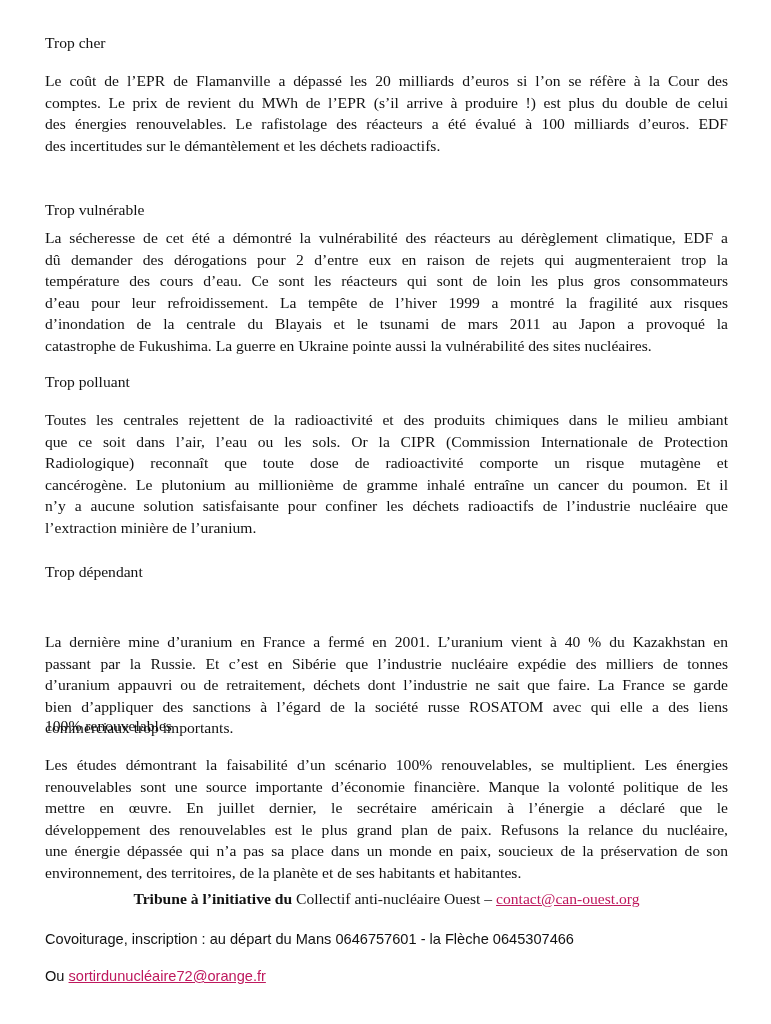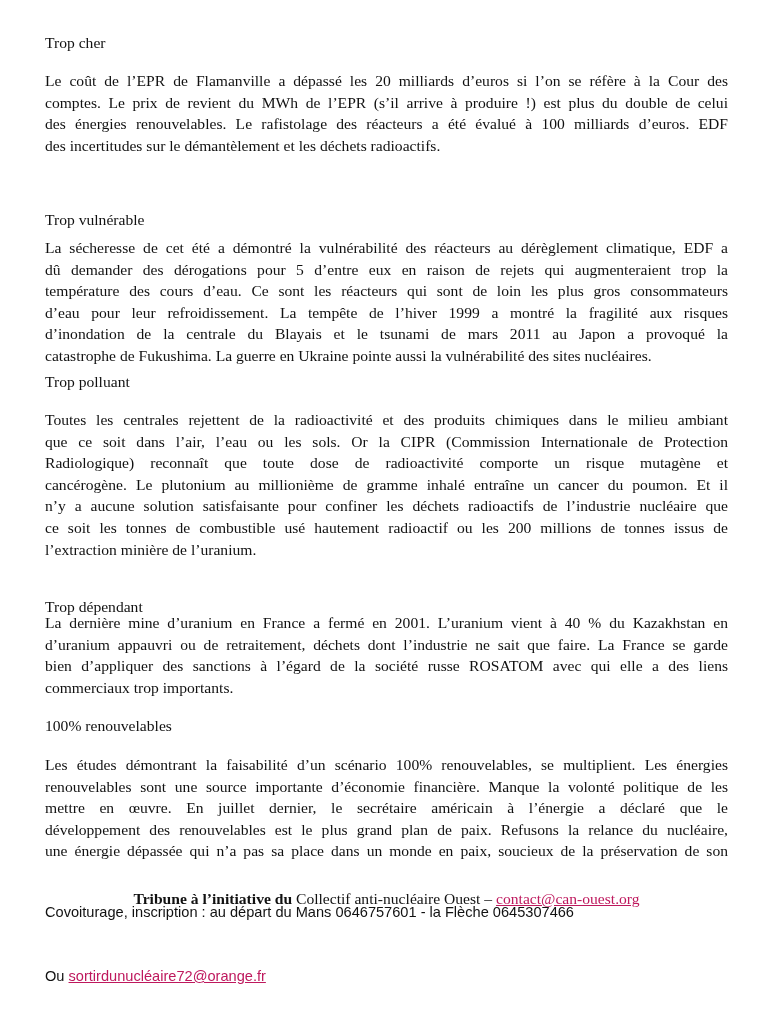--- a/index.html
+++ b/index.html
@@ -20,60 +20,61 @@
 <div class="page">
 
   <div class="heading" style="top:32px">Trop cher</div>
   <div class="para" style="top:70px">
     <span class="line">Le coût de l’EPR de Flamanville a dépassé les 20 milliards d’euros si l’on se réfère à la Cour des</span>
     <span class="line">comptes. Le prix de revient du MWh de l’EPR (s’il arrive à produire !) est plus du double de celui</span>
     <span class="line">des énergies renouvelables. Le rafistolage des réacteurs a été évalué à 100 milliards d’euros. EDF</span>
     <span class="line last">des incertitudes sur le démantèlement et les déchets radioactifs.</span>
   </div>
 
-  <div class="heading" style="top:209px">Trop vulnérable</div>
-  <div class="para" style="top:237px">
+  <div class="heading" style="top:199px">Trop vulnérable</div>
+  <div class="para" style="top:227px">
     <span class="line">La sécheresse de cet été a démontré la vulnérabilité des réacteurs au dérèglement climatique, EDF a</span>
-    <span class="line">dû demander des dérogations pour 5 d’entre eux en raison de rejets qui augmenteraient trop la</span>
+    <span class="line">dû demander des dérogations pour 2 d’entre eux en raison de rejets qui augmenteraient trop la</span>
     <span class="line">température des cours d’eau. Ce sont les réacteurs qui sont de loin les plus gros consommateurs</span>
     <span class="line">d’eau pour leur refroidissement. La tempête de l’hiver 1999 a montré la fragilité aux risques</span>
     <span class="line">d’inondation de la centrale du Blayais et le tsunami de mars 2011 au Japon a provoqué la</span>
     <span class="line last">catastrophe de Fukushima. La guerre en Ukraine  pointe aussi la vulnérabilité des sites nucléaires.</span>
   </div>
 
   <div class="heading" style="top:371px">Trop polluant</div>
   <div class="para" style="top:409px">
     <span class="line">Toutes les centrales rejettent de la radioactivité et des produits chimiques dans le milieu ambiant</span>
     <span class="line">que ce soit dans l’air, l’eau ou les sols. Or la CIPR (Commission Internationale de Protection</span>
     <span class="line">Radiologique) reconnaît que toute dose de radioactivité comporte un risque mutagène et</span>
     <span class="line">cancérogène. Le plutonium au millionième de gramme inhalé entraîne un cancer du poumon. Et il</span>
     <span class="line">n’y a aucune solution satisfaisante pour confiner les déchets radioactifs de l’industrie nucléaire que</span>
-    <span class="line">ce soit les tonnes de combustible usé hautement radioactif ou les 200 millions de tonnes issus de</span>
     <span class="line last">l’extraction minière de l’uranium.</span>
   </div>
 
-  <div class="heading" style="top:596px">Trop dépendant</div>
-  <div class="para" style="top:612px">
+  <div class="heading" style="top:561px">Trop dépendant</div>
+  <div class="para" style="top:631px">
     <span class="line">La dernière mine d’uranium en France a fermé en 2001. L’uranium vient à 40 % du Kazakhstan en</span>
+    <span class="line">passant par la Russie. Et c’est en Sibérie que l’industrie nucléaire expédie des milliers de tonnes</span>
     <span class="line">d’uranium appauvri ou de retraitement, déchets dont l’industrie ne sait que faire. La France se garde</span>
     <span class="line">bien d’appliquer des sanctions à l’égard de la société russe ROSATOM avec qui elle a des liens</span>
     <span class="line last">commerciaux trop importants.</span>
   </div>
 
   <div class="heading" style="top:715px">100% renouvelables</div>
   <div class="para" style="top:754px">
     <span class="line">Les études démontrant la faisabilité d’un scénario 100% renouvelables, se multiplient. Les énergies</span>
     <span class="line">renouvelables sont une source importante d’économie financière. Manque la volonté politique de les</span>
     <span class="line">mettre en œuvre. En juillet dernier, le secrétaire américain à l’énergie a déclaré que le</span>
     <span class="line">développement des renouvelables est le plus grand plan de paix. Refusons la relance du nucléaire,</span>
     <span class="line">une énergie dépassée qui n’a pas sa place dans un monde en paix, soucieux de la préservation de son</span>
+    <span class="line last">environnement, des territoires, de la planète et de ses habitants et habitantes.</span>
   </div>
 
   <div class="footer-tribune">
     <b>Tribune à l’initiative du</b><span> Collectif anti-nucléaire Ouest  – </span><a class="link" href="#">contact@can-ouest.org</a>
   </div>
 
-  <div class="calibri" style="top:902px">Covoiturage, inscription : au départ du  Mans 0646757601  -  la Flèche 0645307466</div>
+  <div class="calibri" style="top:929px">Covoiturage, inscription : au départ du  Mans 0646757601  -  la Flèche 0645307466</div>
 
   <div class="calibri" style="top:966px">
     <span>Ou </span><a class="link" href="#">sortirdunucléaire72@orange.fr</a>
   </div>
 </div>
 
 </body></html>

